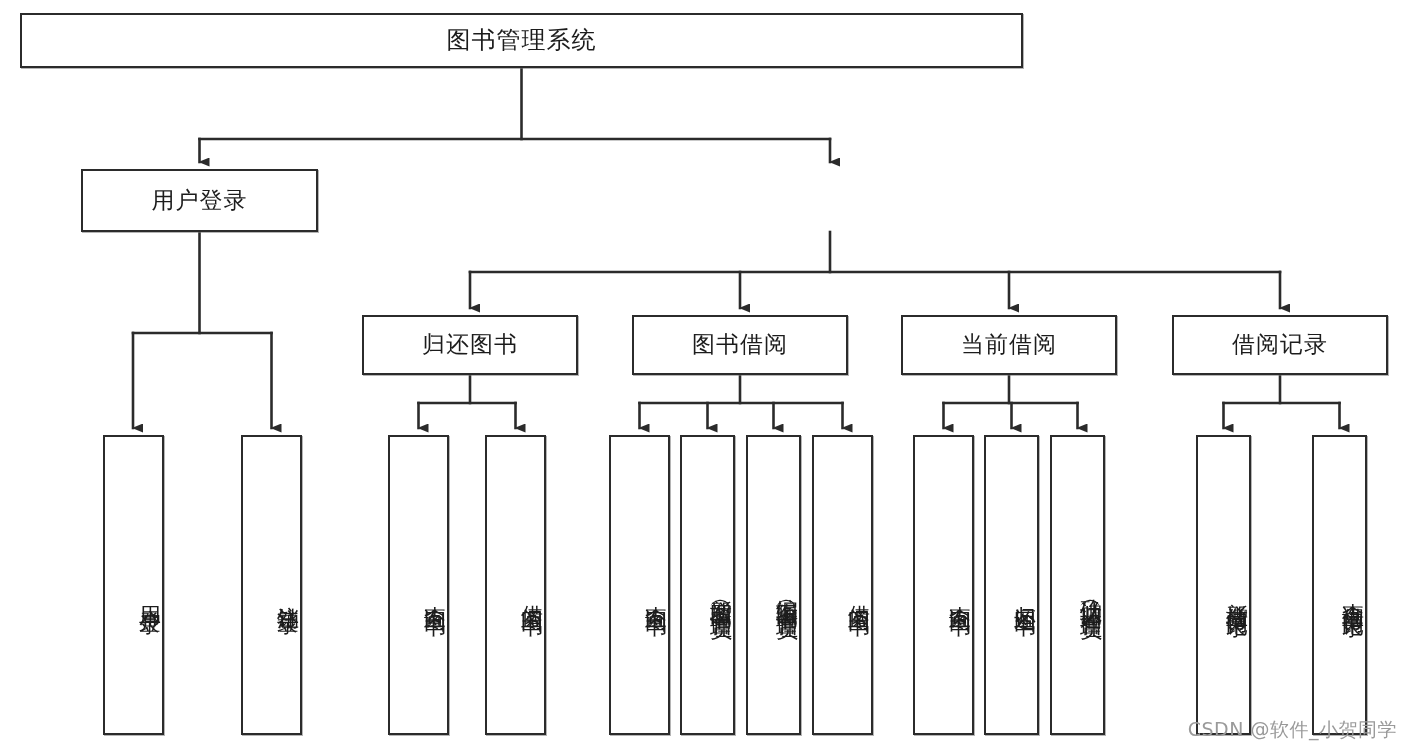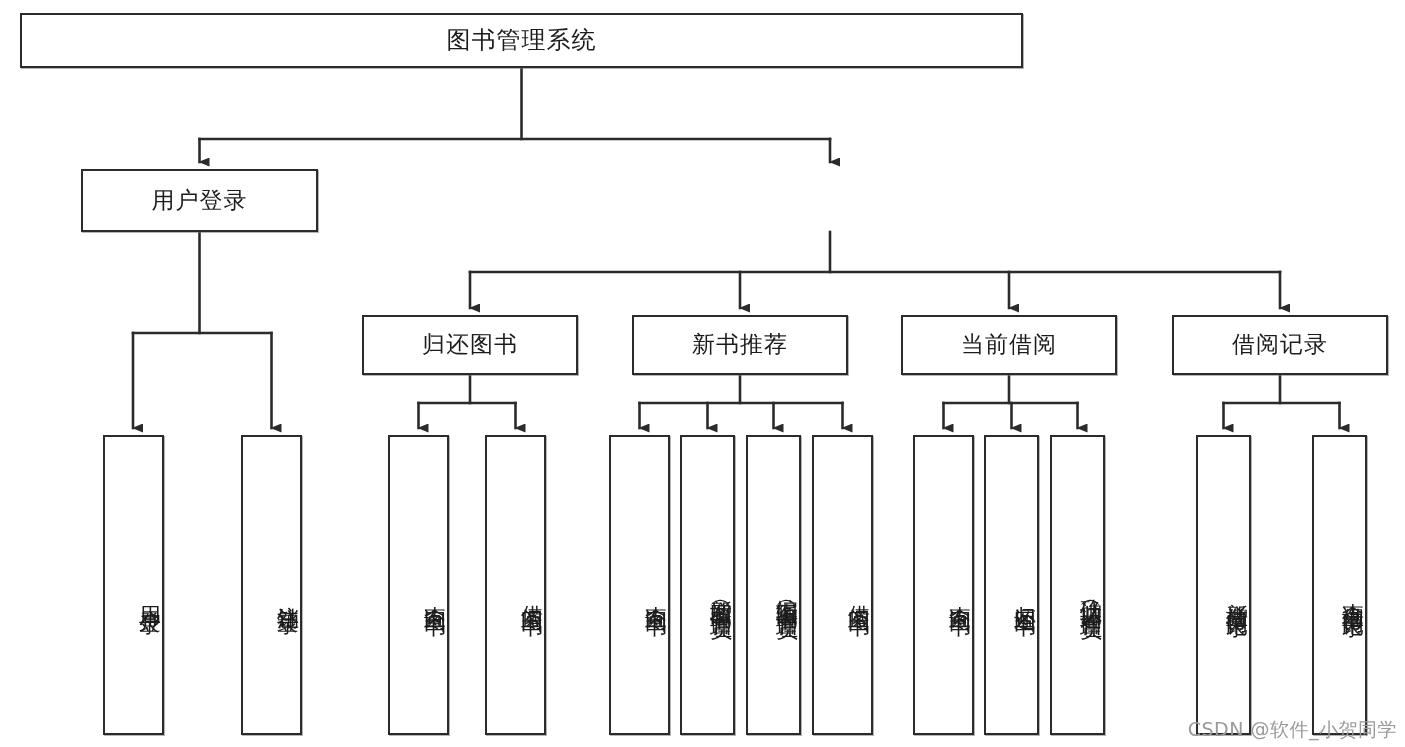--- a/index.html
+++ b/index.html
@@ -121,21 +121,21 @@
       <path d="M1223.5,403 L1223.5,428" marker-end="url(#arrow)"></path>
       <path d="M1339.5,403 L1339.5,428" marker-end="url(#arrow)"></path>
     </g>
   </svg>
 
   <div class="node horiz root" style="left:20px; top:13px; width:1003px; height:55px;">图书管理系统</div>
 
   <div class="node horiz" style="left:81px; top:169px; width:237px; height:63px;">用户登录</div>
 
   <div class="node horiz" style="left:362px; top:315px; width:216px; height:60px;">归还图书</div>
-  <div class="node horiz" style="left:632px; top:315px; width:216px; height:60px;">新书推荐</div>
+  <div class="node horiz" style="left:632px; top:315px; width:216px; height:60px;">图书借阅</div>
   <div class="node horiz" style="left:901px; top:315px; width:216px; height:60px;">当前借阅</div>
   <div class="node horiz" style="left:1172px; top:315px; width:216px; height:60px;">借阅记录</div>
 
   <div class="node vert" style="left:103px; top:435px; width:61px; height:300px;">用户登录</div>
   <div class="node vert" style="left:241px; top:435px; width:61px; height:300px;">注销登录</div>
 
   <div class="node vert" style="left:388px; top:435px; width:61px; height:300px;">查询图书</div>
   <div class="node vert" style="left:485px; top:435px; width:61px; height:300px;">借阅图书</div>
 
   <div class="node vert" style="left:609px; top:435px; width:61px; height:300px;">查询图书</div>

